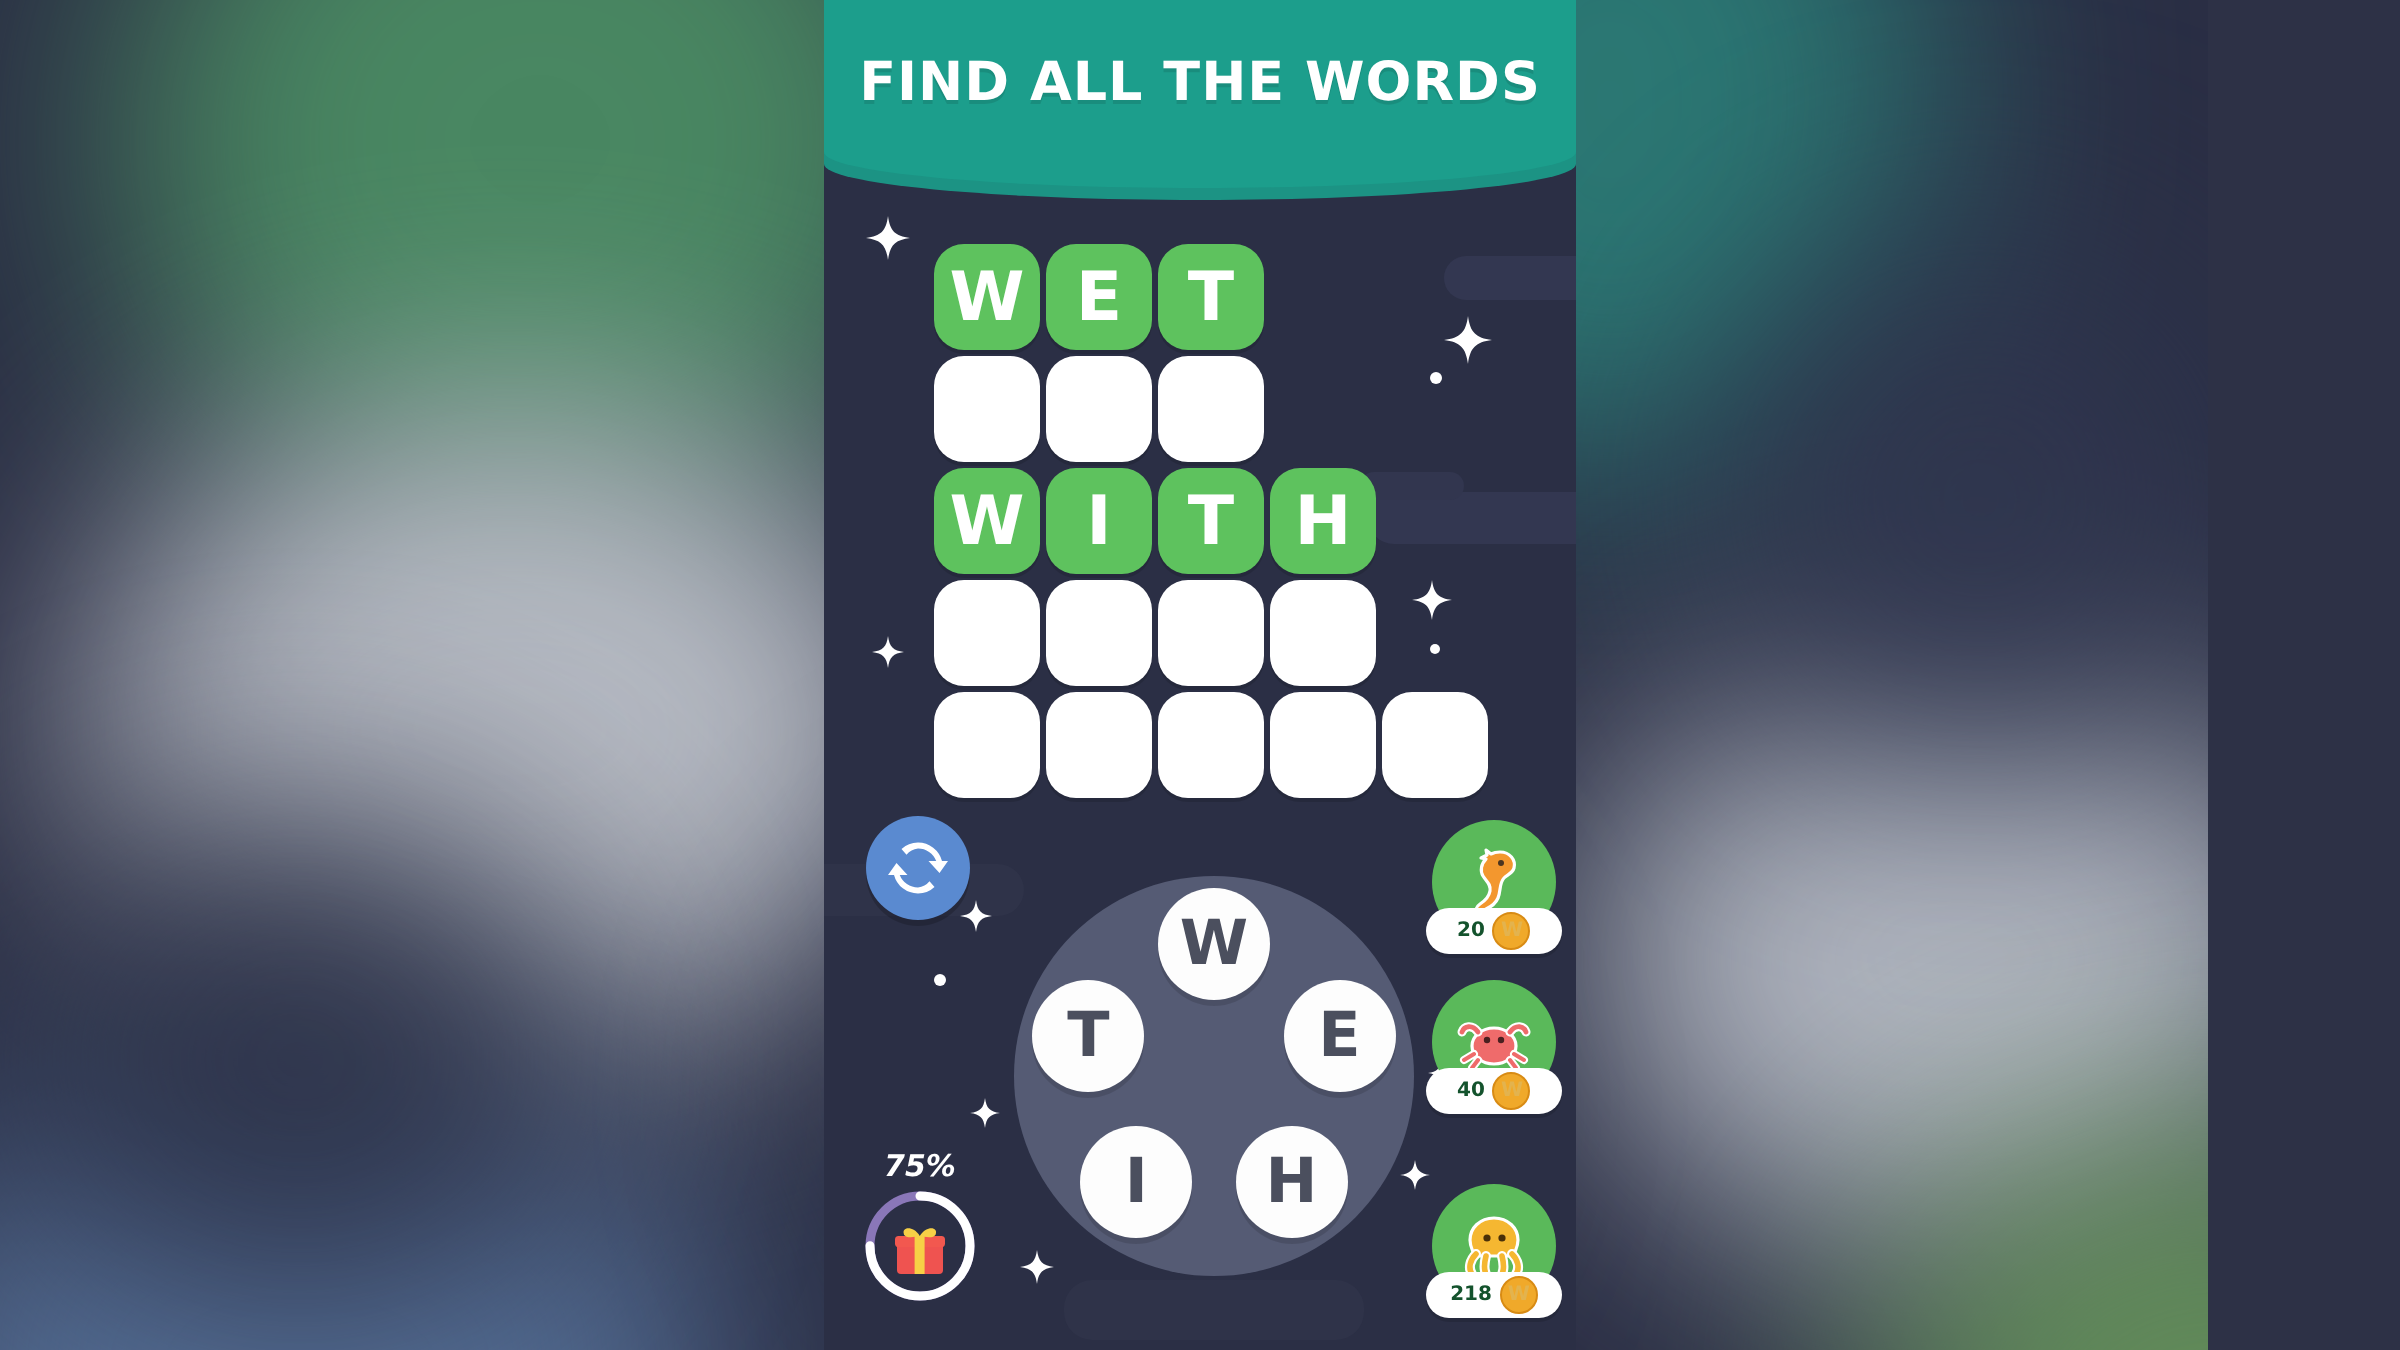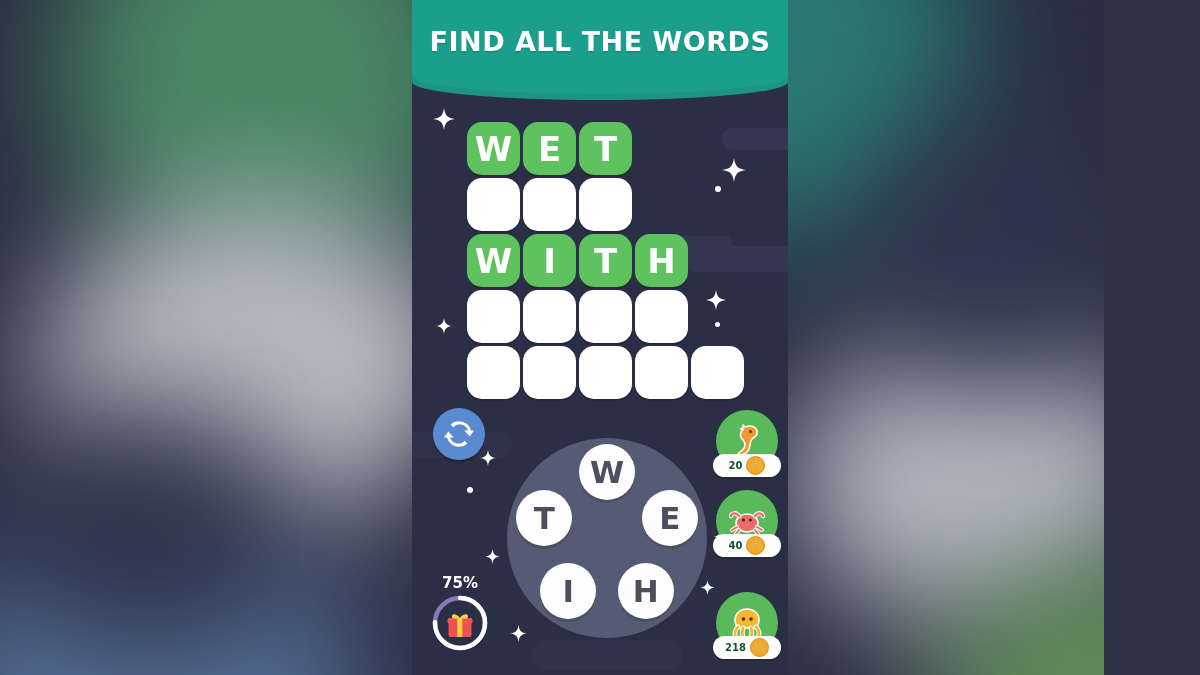--- a/index.html
+++ b/index.html
@@ -92,20 +92,21 @@
     font-family:"DejaVu Sans", sans-serif;
     box-shadow:0 3px 0 rgba(0,0,0,.12);
   }
 
   
   .gift-wrap{position:absolute;left:10px;top:574px;width:76px;height:96px;}
   .gift-pct{
     position:absolute;left:0;top:0;width:76px;text-align:center;
     color:#ffffff;font-size:15px;font-weight:bold;
     font-family:"DejaVu Sans", sans-serif;
+    font-style:italic;
   }
   .gift-ring{position:absolute;left:9px;top:20px;width:58px;height:58px;}
 
   
   .badge{position:absolute;width:62px;height:62px;}
   .badge-circle{
     position:absolute;left:0;top:0;width:62px;height:62px;border-radius:50%;
     background:#5ab95a;display:flex;align-items:center;justify-content:center;
   }
   .badge-pill{

